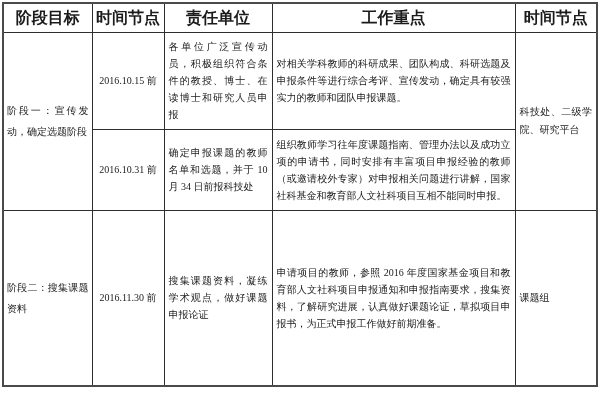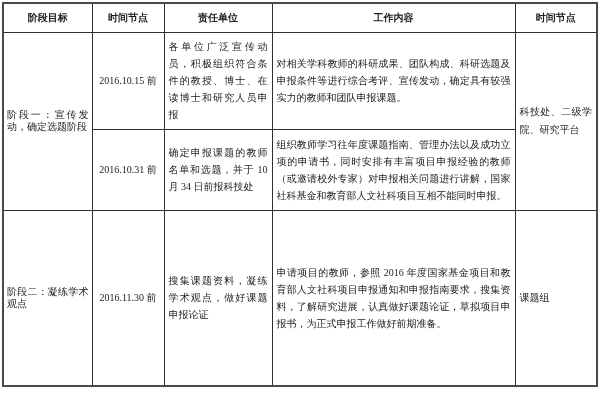--- a/index.html
+++ b/index.html
@@ -25,32 +25,32 @@
     border: 1px solid #2e2e2e;
     color: #1b1b1b;
     vertical-align: middle;
     padding: 2px 4px;
     font-size: 10px;
     line-height: 17px;
     overflow: hidden;
   }
   th {
     font-weight: bold;
-    font-size: 10px;
+    font-size: 16px;
     text-align: center;
     height: 29px;
     padding: 2px 2px;
   }
   tr.r1 { height: 97px; }
   tr.r2 { height: 81px; }
   tr.r3 { height: 176px; }
   td.goal {
     text-align: justify;
     text-justify: inter-ideograph;
-    line-height: 12px;
+    line-height: 21px;
     padding: 2px 3px;
   }
   td.time {
     text-align: center;
     white-space: nowrap;
     padding: 0 1px;
   }
   td.work, td.focus {
     text-align: justify;
     text-justify: inter-ideograph;
@@ -70,38 +70,38 @@
       <col class="c-time">
       <col class="c-work">
       <col class="c-focus">
       <col class="c-unit">
   </colgroup>
   <thead>
     <tr>
       <th>阶段目标</th>
       <th>时间节点</th>
       <th>责任单位</th>
-      <th>工作内容</th>
+      <th>工作重点</th>
       <th>时间节点</th>
     </tr>
   </thead>
   <tbody>
     <tr class="r1">
       <td class="goal" rowspan="2">阶段一：宣传发动，确定选题阶段</td>
       <td class="time">2016.10.15 前</td>
       <td class="work">各单位广泛宣传动员，积极组织符合条件的教授、博士、在读博士和研究人员申报</td>
       <td class="focus">对相关学科教师的科研成果、团队构成、科研选题及申报条件等进行综合考评、宣传发动，确定具有较强实力的教师和团队申报课题。</td>
       <td class="unit" rowspan="2">科技处、二级学院、研究平台</td>
     </tr>
     <tr class="r2">
       <td class="time">2016.10.31 前</td>
       <td class="work">确定申报课题的教师名单和选题，并于 10 月 34 日前报科技处</td>
       <td class="focus">组织教师学习往年度课题指南、管理办法以及成功立项的申请书，同时安排有丰富项目申报经验的教师（或邀请校外专家）对申报相关问题进行讲解，国家社科基金和教育部人文社科项目互相不能同时申报。</td>
     </tr>
     <tr class="r3">
-      <td class="goal">阶段二：凝练学术观点</td>
+      <td class="goal">阶段二：搜集课题资料</td>
       <td class="time">2016.11.30 前</td>
       <td class="work">搜集课题资料，凝练学术观点，做好课题申报论证</td>
       <td class="focus">申请项目的教师，参照 2016 年度国家基金项目和教育部人文社科项目申报通知和申报指南要求，搜集资料，了解研究进展，认真做好课题论证，草拟项目申报书，为正式申报工作做好前期准备。</td>
       <td class="unit">课题组</td>
     </tr>
   </tbody>
 </table>
 
 </body></html>

